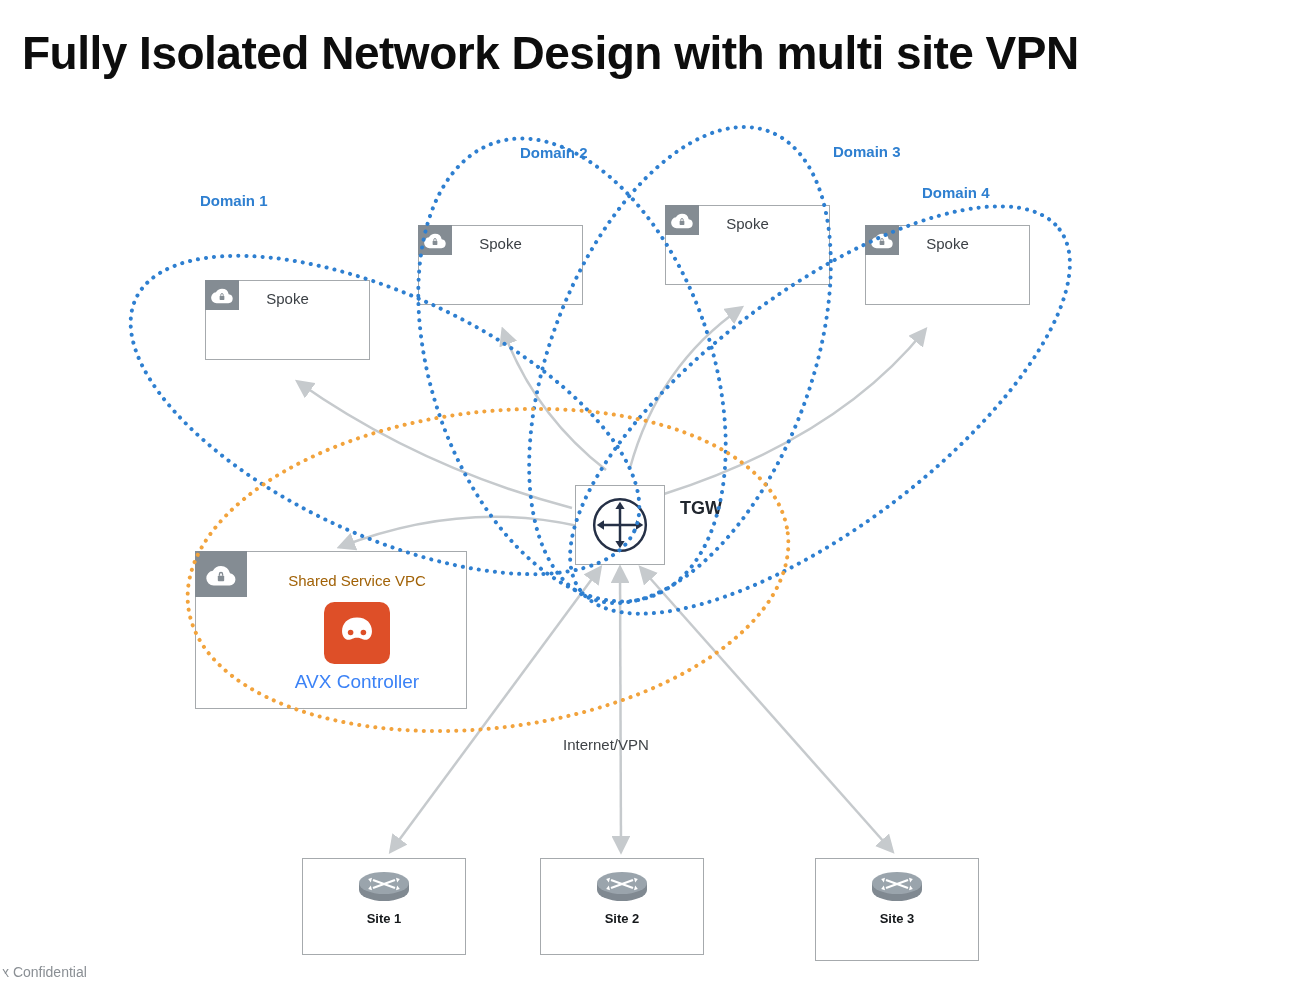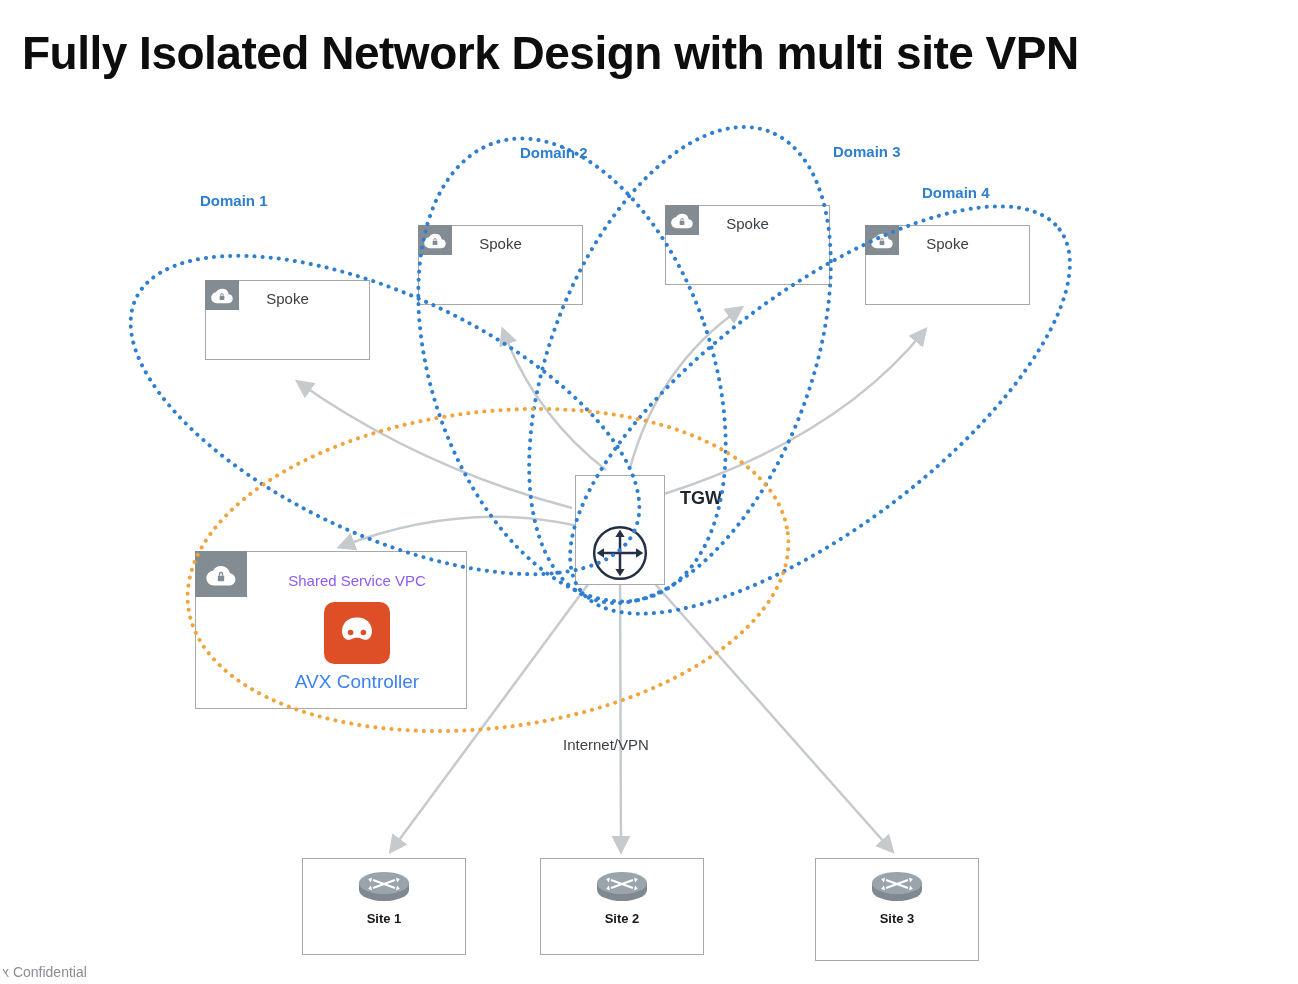--- a/index.html
+++ b/index.html
@@ -38,35 +38,35 @@
   .badge {
     position:absolute; top:-1px; left:-1px;
     background:var(--badge-gray,#848c93);
     display:flex; align-items:center; justify-content:center;
   }
   .badge-small { width:34px; height:30px; }
   .badge-big { width:52px; height:46px; }
   .lock-fill { fill:var(--badge-gray,#848c93); }
   .lock-stroke { stroke:var(--badge-gray,#848c93); }
 
-  .tgw-box { left:575px; top:475px; width:90px; height:110px; z-index:2;
-    display:flex; align-items:flex-end; justify-content:center; }
+  .tgw-box { left:575px; top:485px; width:90px; height:80px; z-index:2;
+    display:flex; align-items:center; justify-content:center; }
   .tgw-label {
     position:absolute; left:104px; top:12px;
     font-size:18px; font-weight:bold; color:#20262e; white-space:nowrap;
   }
   .tgw-glyph { stroke:var(--tgw-icon,#253046); }
   .tgw-glyph-fill { fill:var(--tgw-icon,#253046); }
 
   .shared-box { left:195px; top:551px; width:272px; height:158px; }
   .shared-content {
     position:absolute; left:52px; top:0; right:0; bottom:0;
     display:flex; flex-direction:column; align-items:center;
   }
-  .shared-title { margin-top:20px; font-size:15px; color:#8b5cf6; white-space:nowrap; }
+  .shared-title { margin-top:20px; font-size:15px; color:#a16207; white-space:nowrap; }
   .avx-icon { margin-top:13px; width:66px; height:62px; }
   .avx-rect { fill:var(--avx-orange,#de4f28); }
   .avx-label { margin-top:7px; font-size:19px; color:#3b82f6; white-space:nowrap; }
 
   .site-box { width:164px; height:97px; display:flex; flex-direction:column; align-items:center; }
   .site-icon { margin-top:9px; width:56px; height:38px; }
   .site-label { margin-top:5px; font-size:13px; font-weight:bold; color:#15181b; }
 
   .conn-label {
     position:absolute; left:563px; top:736px; z-index:5;

